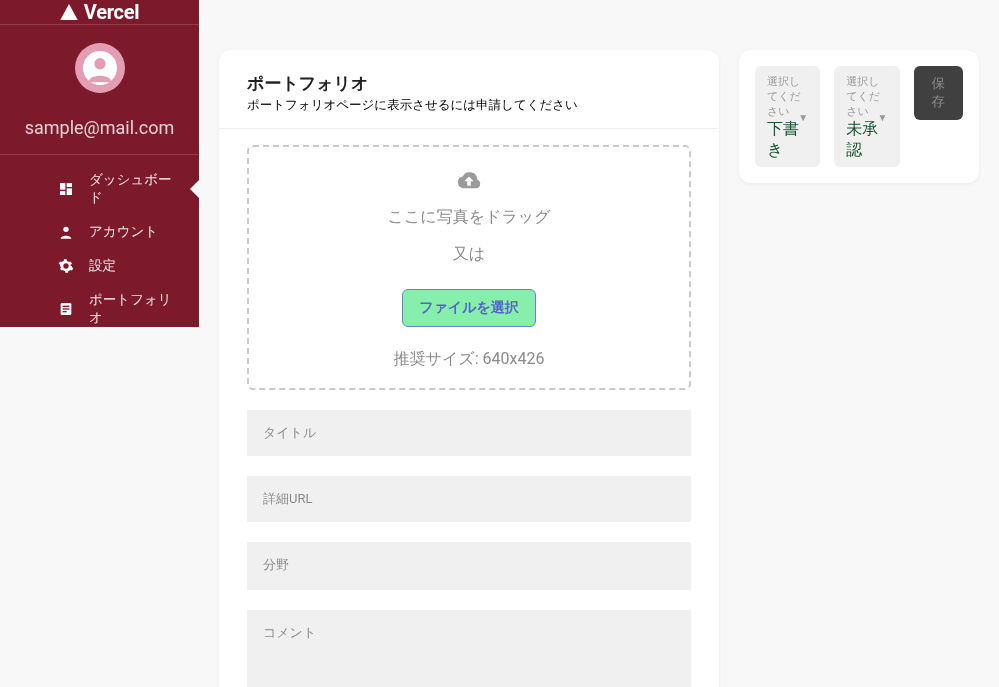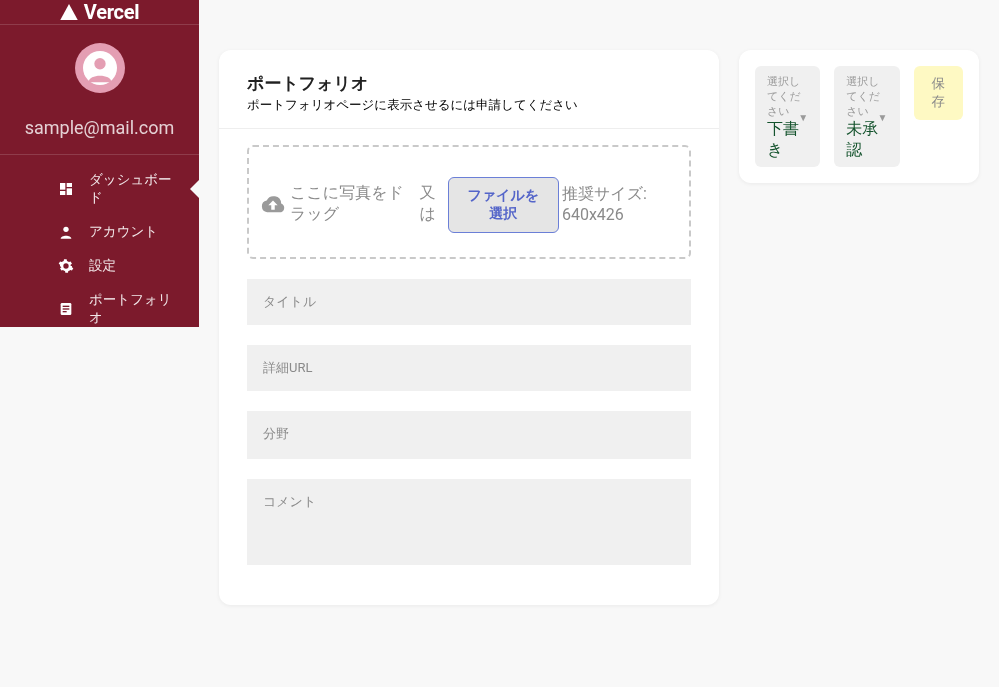--- a/index.html
+++ b/index.html
@@ -16,35 +16,35 @@
 .nav-item.active::after { content: ""; position: absolute; right: -1px; top: 50%; transform: translateY(-50%); width: 0; height: 0; border-top: 10px solid transparent; border-bottom: 10px solid transparent; border-right: 10px solid #f8f8f8; }
 .nav-icon { width: 18px; height: 18px; display: inline-flex; align-items: center; justify-content: center; flex-shrink: 0; }
 .main { flex: 1; display: flex; flex-direction: column; }
 .content { flex: 1; display: flex; gap: 20px; padding: 50px 20px 20px 20px; }
 .card { background: #fff; border-radius: 12px; box-shadow: 0 1px 4px rgba(0,0,0,0.06); }
 .form-card { width: 500px; padding: 0 0 24px 0; }
 .card-head { padding: 22px 28px 14px 28px; border-bottom: 1px solid #eee; }
 .card-title { font-size: 17px; font-weight: 700; }
 .card-sub { font-size: 12.5px; color: #000000; margin-top: 2px; }
 .card-body { padding: 16px 28px; display: flex; flex-direction: column; gap: 20px; }
-.dropzone { border: 2.5px dashed #c9c9c9; border-radius: 6px; padding: 22px 10px 18px; display: flex; align-items: center; gap: 3px; color: #8a8a8a; }
+.dropzone { border: 2.5px dashed #c9c9c9; border-radius: 6px; padding: 22px 10px 18px; display: flex; flex-direction: column; align-items: center; gap: 16px; color: #8a8a8a; }
 .dropzone .dz-line { font-size: 16px; }
-.choose-btn { border: 1px solid #6b7fd7; color: #5465c9; background: #e5e5e5; padding: 9px 16px; border-radius: 6px; font-size: 14px; font-weight: 600; margin: 8px 0 6px; cursor: pointer; }
+.choose-btn { border: 1px solid #6b7fd7; color: #5465c9; background: #86efac; padding: 9px 16px; border-radius: 6px; font-size: 14px; font-weight: 600; margin: 8px 0 6px; cursor: pointer; }
 .recommend { font-size: 16px; color: #8a8a8a; }
 .field { background: #f0f0f0; border-radius: 0; padding: 14px 16px; }
 .field-label { font-size: 13px; color: #8a8a8a; }
 .field-tall { min-height: 48px; }
 .textarea { min-height: 86px; }
 .pub-card { width: 240px; padding: 0 0 16px 0; align-self: flex-start; }
 .pub-body { padding: 16px 16px 0 16px; display: flex; flex-direction: row; gap: 14px; }
 .select { background: #f0f0f0; border-radius: 6px; padding: 8px 12px 6px 12px; position: relative; }
 .select-mini-label { font-size: 11px; color: #9a9a9a; }
 .select-value { font-size: 16px; color: #14532d; }
 .select-caret { position: absolute; right: 12px; top: 50%; transform: translateY(-50%); color: #9a9a9a; font-size: 10px; }
-.save-btn { background: #fef9c3; color: #8a8a8a; border: none; padding: 9px 18px; border-radius: 6px; font-size: 13.5px; align-self: flex-start; cursor: pointer; }
+.save-btn { background: #404040; color: #8a8a8a; border: none; padding: 9px 18px; border-radius: 6px; font-size: 13.5px; align-self: flex-start; cursor: pointer; }
 svg { display: block; }
 </style>
 </head>
 <body>
 
 <div class="layout">
   <aside class="sidebar">
     <div class="logo">
       <span class="nav-icon">
         <svg width="18" height="16" viewBox="0 0 24 22">

